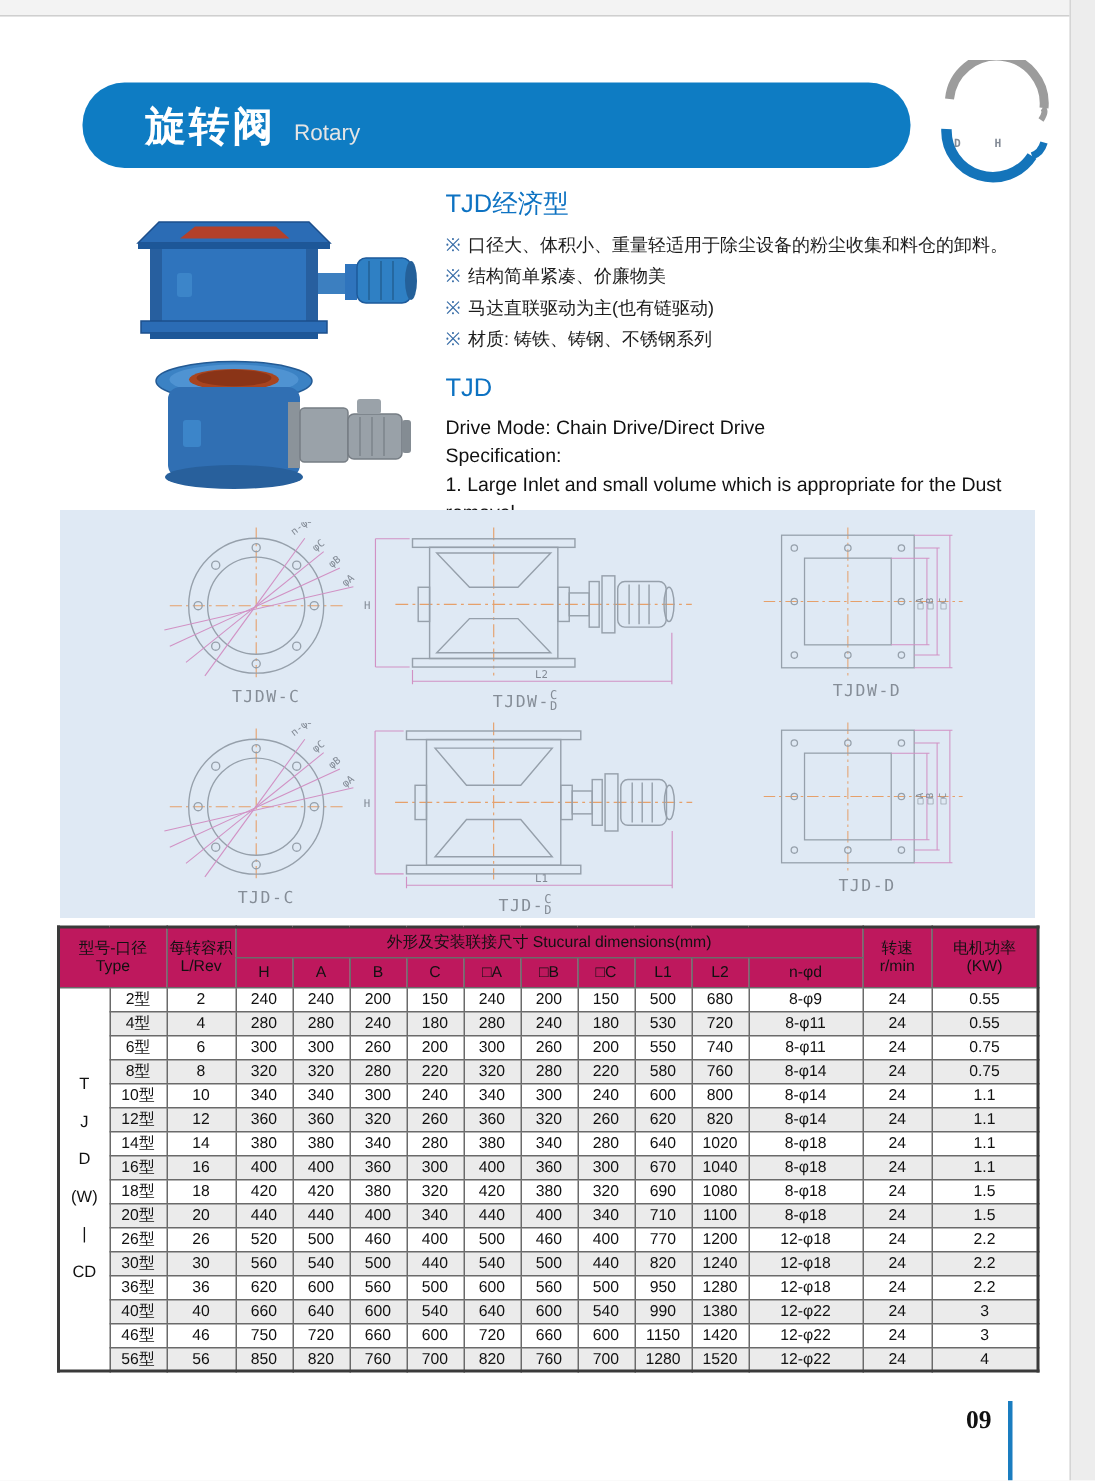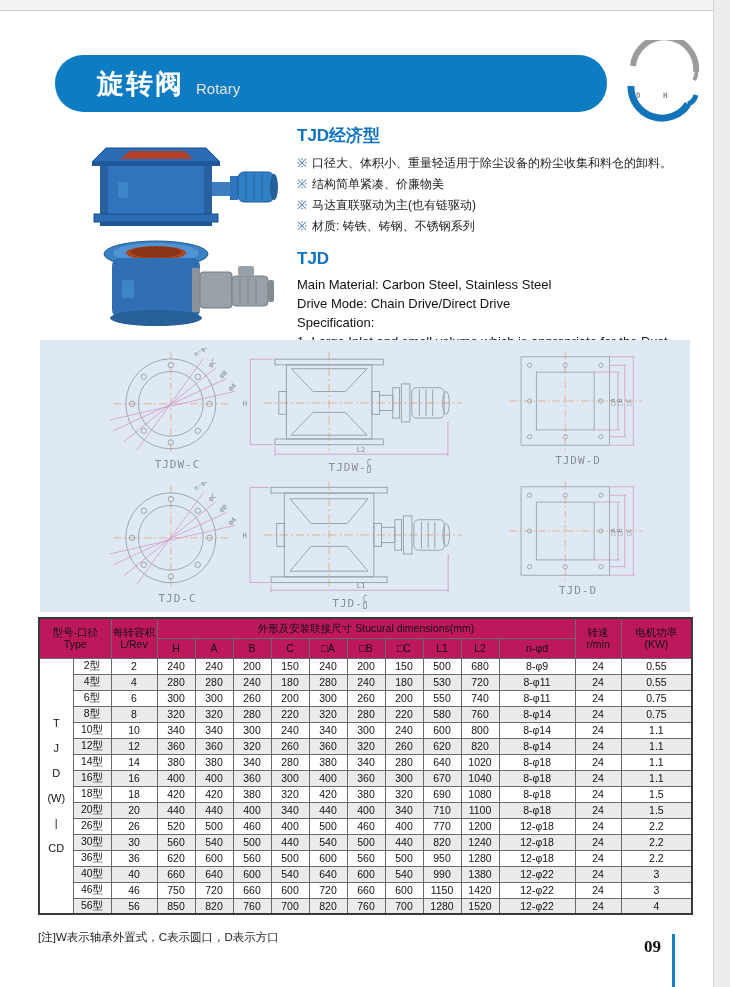--- a/index.html
+++ b/index.html
@@ -16,21 +16,21 @@
   
   .logo { position:absolute; left:616px; top:40px; width:100px; height:84px; }
 
   
   .product { position:absolute; }
   #product-1 { left:78px; top:138px; width:205px; height:97px; }
   #product-2 { left:88px; top:234px; width:195px; height:97px; }
 
   
   .textcol { position:absolute; left:297px; top:124px; width:412px; }
-  .sec-title { color:#0d72c2; font-size:17px; font-weight:bold; margin-bottom:6px; }
+  .sec-title { color:#0d72c2; font-size:17px; font-weight:normal; margin-bottom:6px; }
   .bullet { font-size:12px; line-height:21px; color:#1c1c1c; white-space:nowrap; }
   .bullet .marker { color:#3a6ea8; margin-right:5px; }
   .tjd-title { margin-top:12px; }
   .engline { font-size:13px; line-height:19px; color:#111; }
 
   
   .panel { position:absolute; left:40px; top:340px; width:650px; height:272px; background:#dfe9f4; }
   .dcell { position:absolute; display:flex; flex-direction:column; align-items:center; }
   .dlabel { font-size:11px; color:#858d97; letter-spacing:1px; margin-top:2px; font-family:"DejaVu Sans Mono", monospace; display:inline-flex; align-items:center; }
   .dlabel .stack { display:inline-flex; flex-direction:column; line-height:7px; font-size:8px; }
@@ -112,21 +112,20 @@
     <rect x="180" y="46" width="6" height="22" rx="2" fill="#848c93"></rect>
   </svg>
 
   <div class="textcol">
     <div class="sec-title">TJD经济型</div>
     <div class="bullet"><span class="marker">※</span><span>口径大、体积小、重量轻适用于除尘设备的粉尘收集和料仓的卸料。</span></div>
     <div class="bullet"><span class="marker">※</span><span>结构简单紧凑、价廉物美</span></div>
     <div class="bullet"><span class="marker">※</span><span>马达直联驱动为主(也有链驱动)</span></div>
     <div class="bullet"><span class="marker">※</span><span>材质: 铸铁、铸钢、不锈钢系列</span></div>
     <div class="sec-title tjd-title">TJD</div>
-    <div class="engline">Main Material: Carbon Steel, Stainless Steel</div>
     <div class="engline">Drive Mode: Chain Drive/Direct Drive</div>
     <div class="engline">Specification:</div>
     <div class="engline">1. Large Inlet and small volume which is appropriate for the Dust removal</div>
     <div class="engline">and dust collection equipment</div>
     <div class="engline">2. Simple and compact structure with good price and guaranteed quality</div>
   </div>
 
   <div class="panel">
 
     <div class="dcell" style="left:50px; top:8px; width:175px;">
@@ -632,16 +631,15 @@
           <td>700</td>
           <td>1280</td>
           <td>1520</td>
           <td>12-φ22</td>
           <td>24</td>
           <td>4</td>
         </tr>
       </tbody>
   </table>
 
-  <div class="footnote">[注]W表示轴承外置式，C表示圆口，D表示方口</div>
   <div class="pagenum">09</div>
   <div class="pagebar"></div>
 </div>
 
 </body></html>

